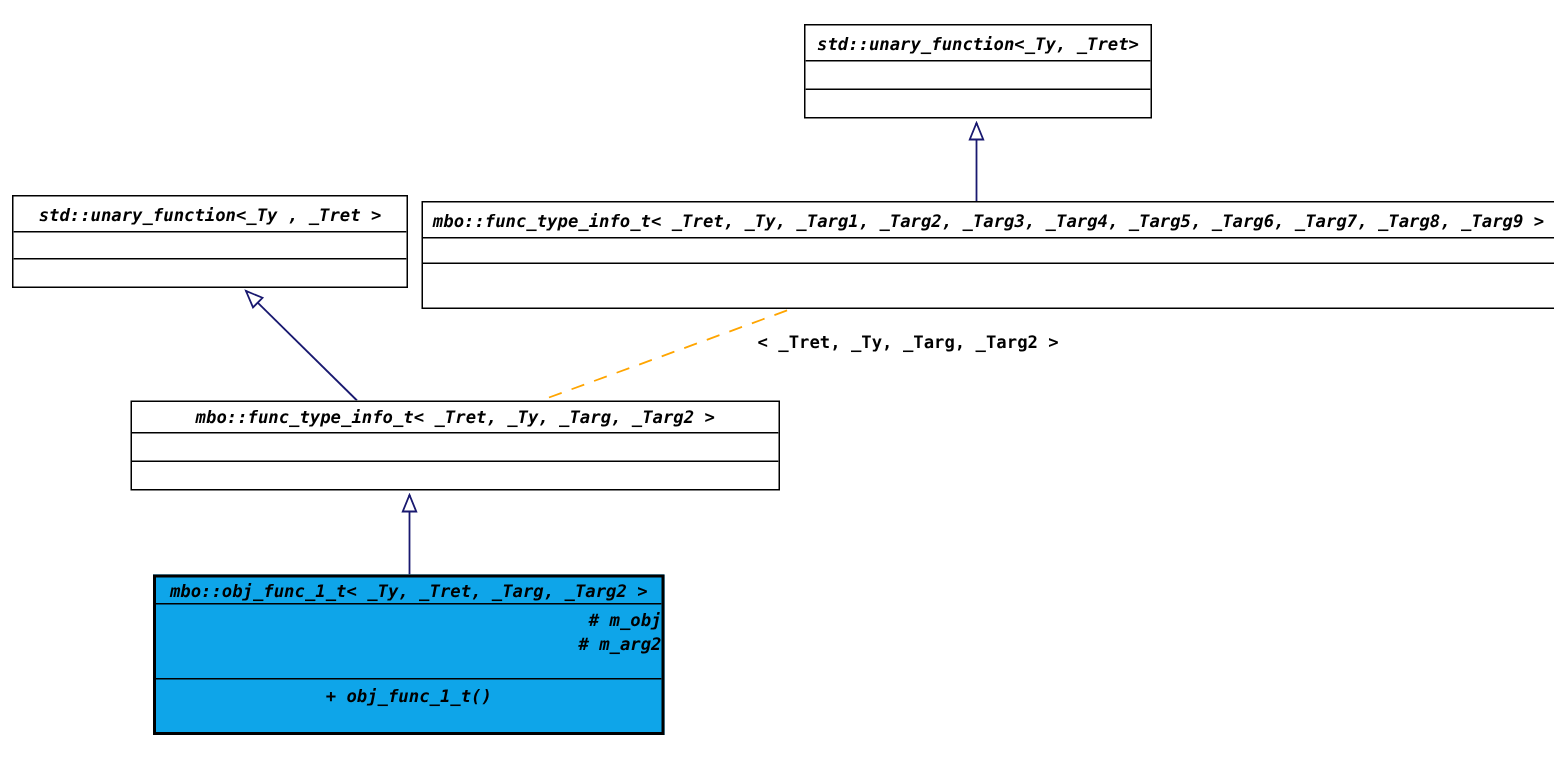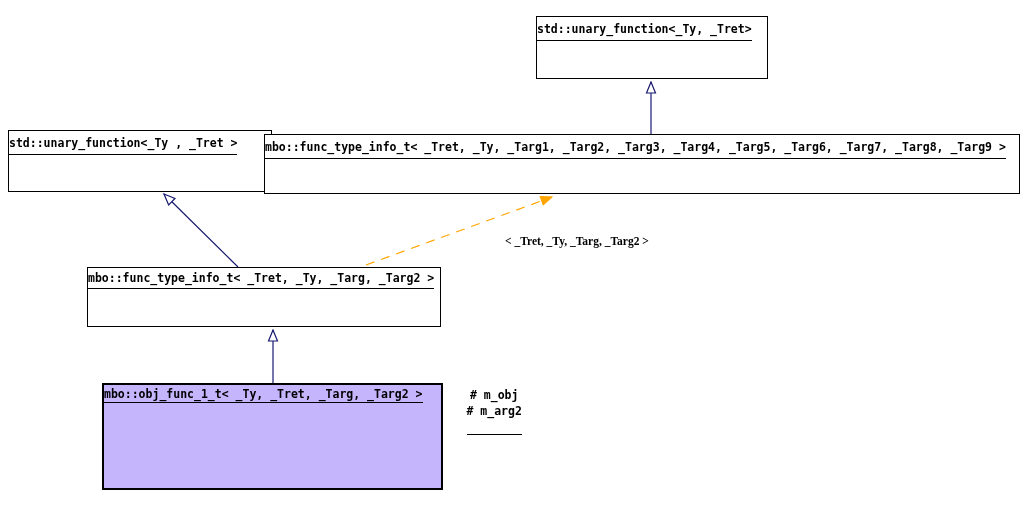--- a/index.html
+++ b/index.html
@@ -3,39 +3,38 @@
 <meta charset="utf-8">
 <style>
   html,body{margin:0;padding:0;background:#ffffff;}
   .canvas{
     position:relative;width:1036px;height:508px;background:#ffffff;
     font-family:"DejaVu Sans Mono","Liberation Mono",monospace;
     font-weight:bold;font-size:11.5px;color:#000;overflow:hidden;
   }
   .node{
     position:absolute;background:#ffffff;border:1px solid #000;
-    box-sizing:border-box;display:flex;
+    box-sizing:border-box;display:flex;flex-direction:column;font-style:italic;
   }
-  .node.selected{background:#c4b5fd;border-width:2px;gap:44px;}
+  .node.selected{background:#0ea5e9;border-width:2px;}
   .cell{box-sizing:border-box;border-bottom:1px solid #000;flex:0 0 auto;}
   .cell.grow{flex:1 1 auto;border-bottom:none;}
   .title-cell{
     display:flex;align-items:center;justify-content:center;
     white-space:nowrap;overflow:hidden;
   }
   .members{padding-top:3px;}
-  .member-line{text-align:center;line-height:15.5px;white-space:nowrap;}
+  .member-line{text-align:right;line-height:15.5px;white-space:nowrap;}
   .method-line{text-align:center;line-height:16px;white-space:nowrap;}
   .edges-layer{position:absolute;left:0;top:0;pointer-events:none;}
   .inh-edge{stroke:#191970;stroke-width:1.2;fill:none;}
   .tmpl-edge{stroke:#ffa500;stroke-width:1.2;fill:none;}
   .edge-label{
-    position:absolute;left:505px;top:235px;white-space:nowrap;
+    position:absolute;left:505px;top:221px;white-space:nowrap;
     color:#000;
-    font-family:Liberation Serif, serif;
   }
 </style>
 </head>
 <body>
 
 <div class="canvas">
 
   <svg class="edges-layer" width="1036" height="508" viewBox="0 0 1036 508">
     <defs>
       <marker id="mh" viewBox="0 0 14 12" refX="12.5" refY="6" markerWidth="14" markerHeight="12" orient="auto" markerUnits="userSpaceOnUse">
@@ -56,37 +55,38 @@
     <div class="cell" style="height:19px;"></div>
     <div class="cell grow"></div>
   </div>
 
   <div class="node" style="left:8px;top:130px;width:264px;height:62px;">
     <div class="cell title-cell" style="height:24px;">std::unary_function&lt;_Ty , _Tret &gt;</div>
     <div class="cell" style="height:18px;"></div>
     <div class="cell grow"></div>
   </div>
 
-  <div class="node" style="left:264px;top:134px;width:756px;height:60px;">
+  <div class="node" style="left:281px;top:134px;width:756px;height:72px;">
     <div class="cell title-cell" style="height:24px;">mbo::func_type_info_t&lt; _Tret, _Ty, _Targ1, _Targ2, _Targ3, _Targ4, _Targ5, _Targ6, _Targ7, _Targ8, _Targ9 &gt;</div>
     <div class="cell" style="height:17px;"></div>
     <div class="cell grow"></div>
   </div>
 
-  <div class="node" style="left:87px;top:267px;width:354px;height:60px;">
+  <div class="node" style="left:87px;top:267px;width:433px;height:60px;">
     <div class="cell title-cell" style="height:21px;">mbo::func_type_info_t&lt; _Tret, _Ty, _Targ, _Targ2 &gt;</div>
     <div class="cell" style="height:19px;"></div>
     <div class="cell grow"></div>
   </div>
 
   <div class="node selected" style="left:102px;top:383px;width:341px;height:107px;">
     <div class="cell title-cell" style="height:18px;">mbo::obj_func_1_t&lt; _Ty, _Tret, _Targ, _Targ2 &gt;</div>
     <div class="cell members" style="height:50px;">
       <div class="member-line"># m_obj</div>
       <div class="member-line"># m_arg2</div>
     </div>
     <div class="cell grow members">
+      <div class="method-line">+ obj_func_1_t()</div>
     </div>
   </div>
 
   <div class="edge-label">&lt; _Tret, _Ty, _Targ, _Targ2 &gt;</div>
 
 </div>
 
 </body></html>

